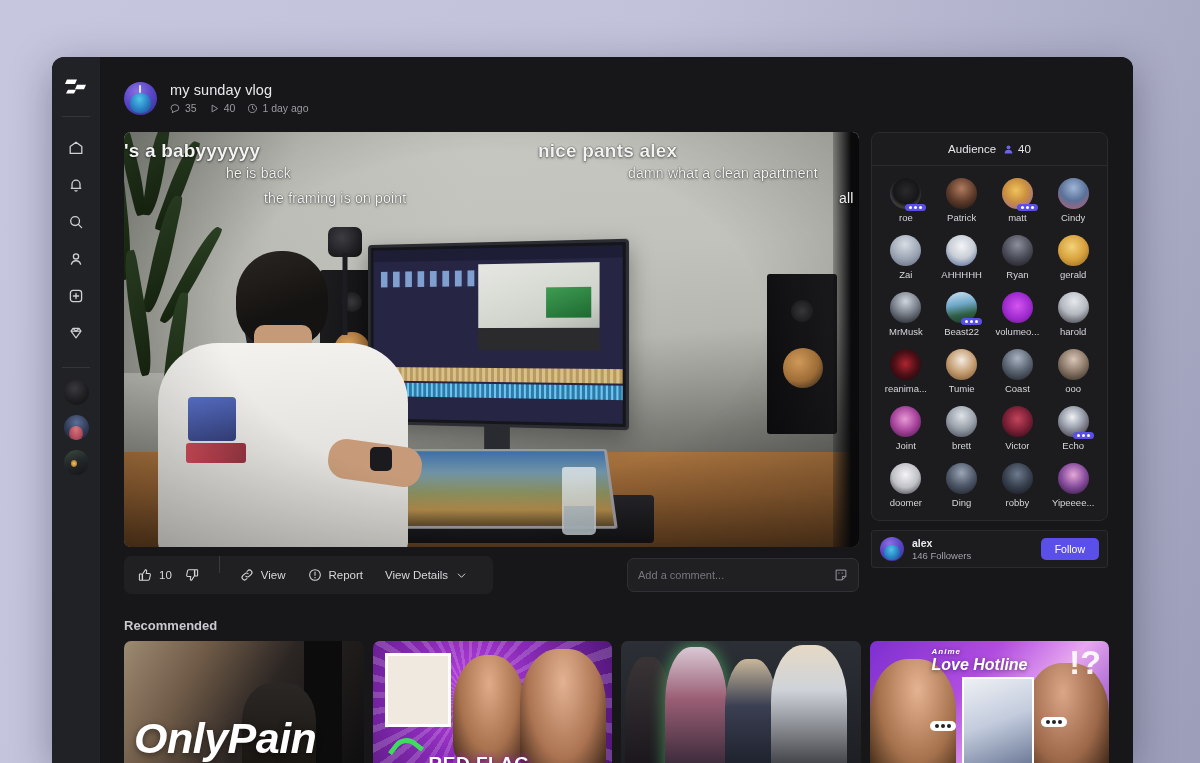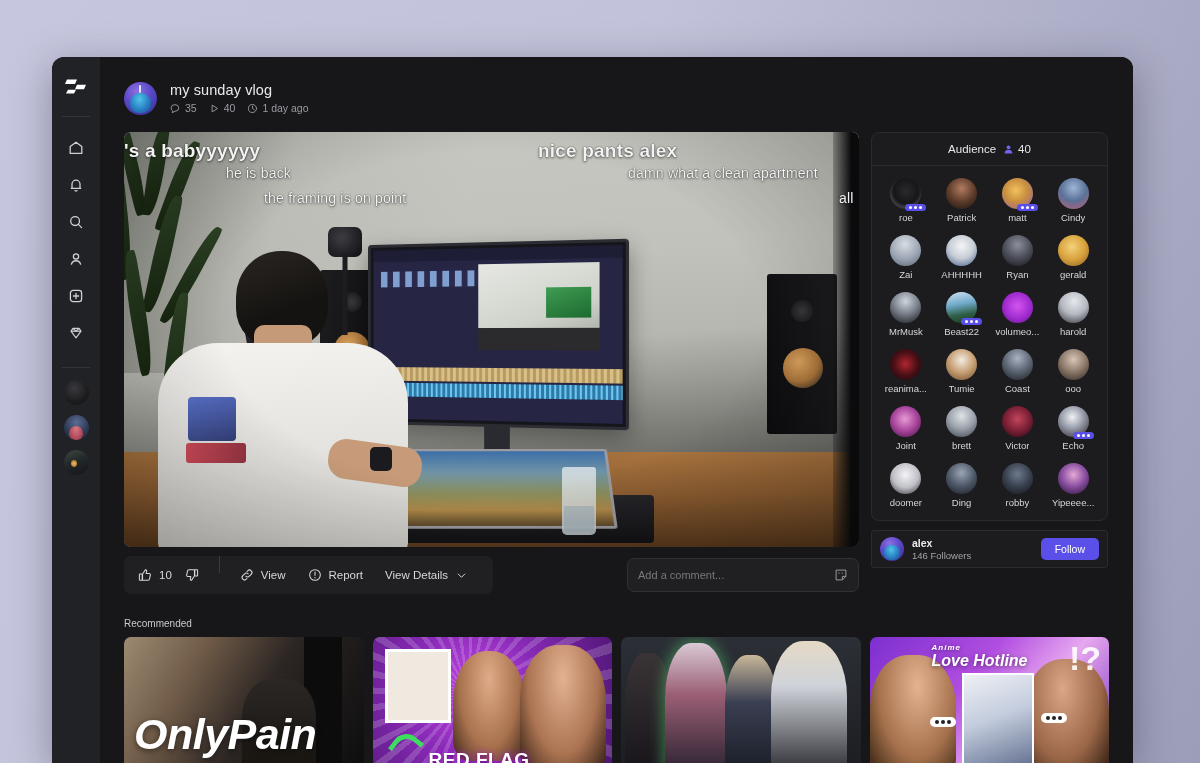--- a/index.html
+++ b/index.html
@@ -321,21 +321,21 @@
   .fc-name { font-size:10.5px; color:#ececf0; font-weight:700; }
   .fc-sub { font-size:9.5px; color:#a2a2a9; margin-top:1px; }
   .fc-spacer { flex:1 1 auto; }
   .follow-btn {
     background:#5a4fe8; color:#fff; font-size:10.5px;
     border:none; border-radius:5px; height:22px; padding: 0 14px;
     font-family:inherit; cursor:pointer;
   }
 
   
-  .rec-title { font-size:10px; color:#c9c9cf; margin: 24px 0 8px 0; }
+  .rec-title { font-size:13px; color:#c9c9cf; margin: 24px 0 8px 0; font-weight: bold; }
   .rec-row { display:flex; gap:9px; }
   .rec-card {
     width: 240px; height: 136px; border-radius:7px; overflow:hidden; position:relative;
     background:#222;
   }
   .rec1 { background: linear-gradient(120deg,#9d8a72 0%,#6d5946 28%,#2b2523 55%,#0d0d0e 100%); }
   .rec1 .txt {
     position:absolute; left:10px; bottom:14px; color:#fff; font-size:43px;
     font-style: italic; font-weight:700; letter-spacing:-.5px;
     text-shadow: 0 2px 6px rgba(0,0,0,.5);

